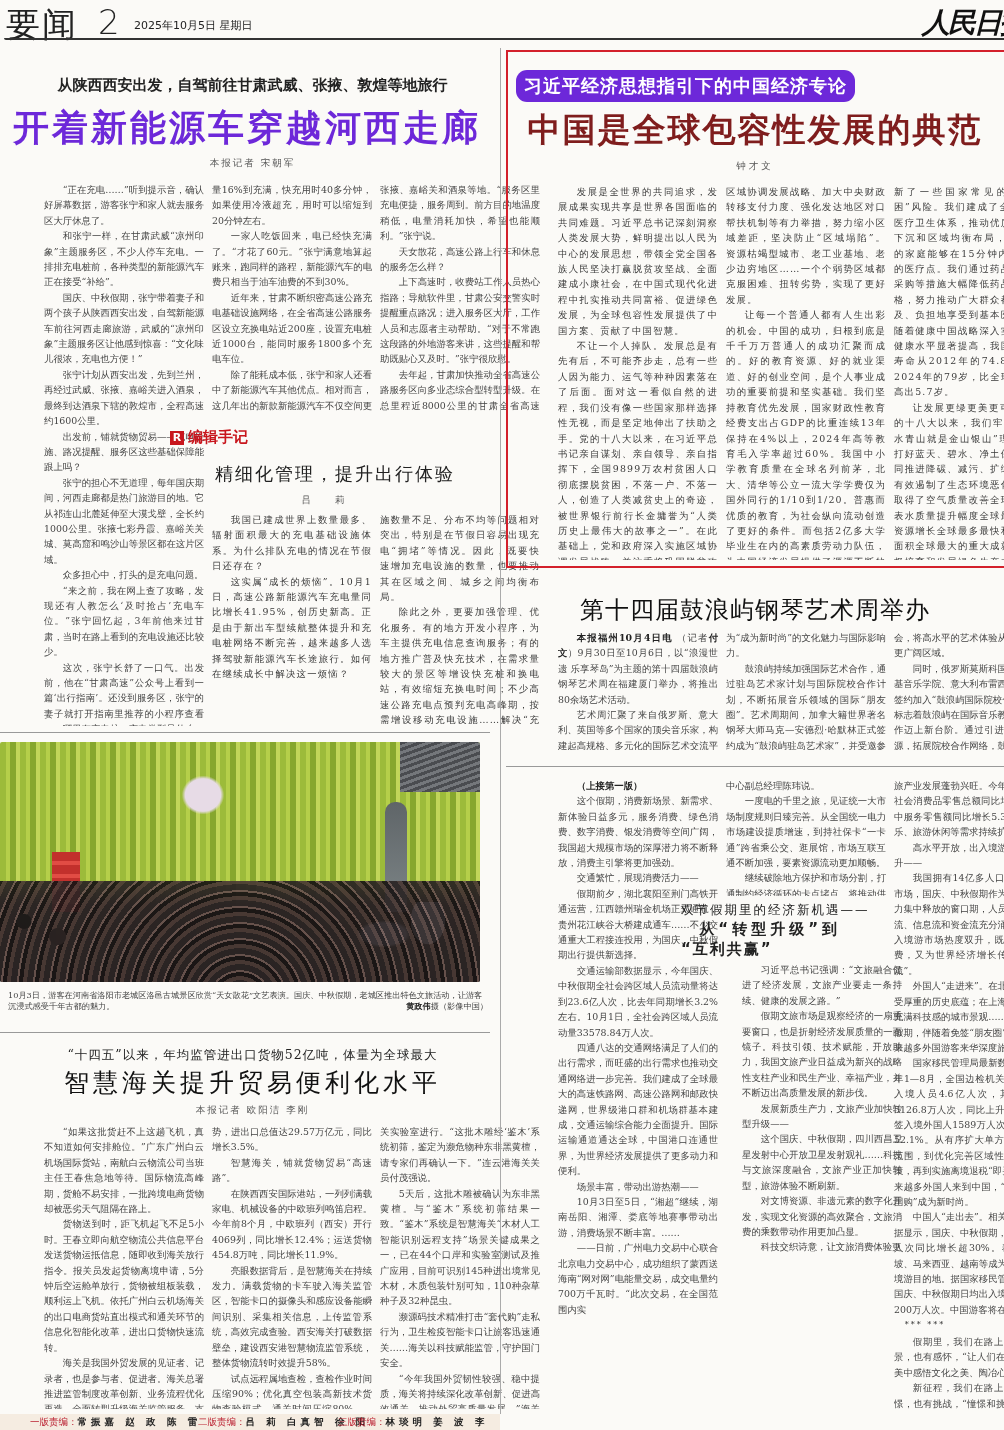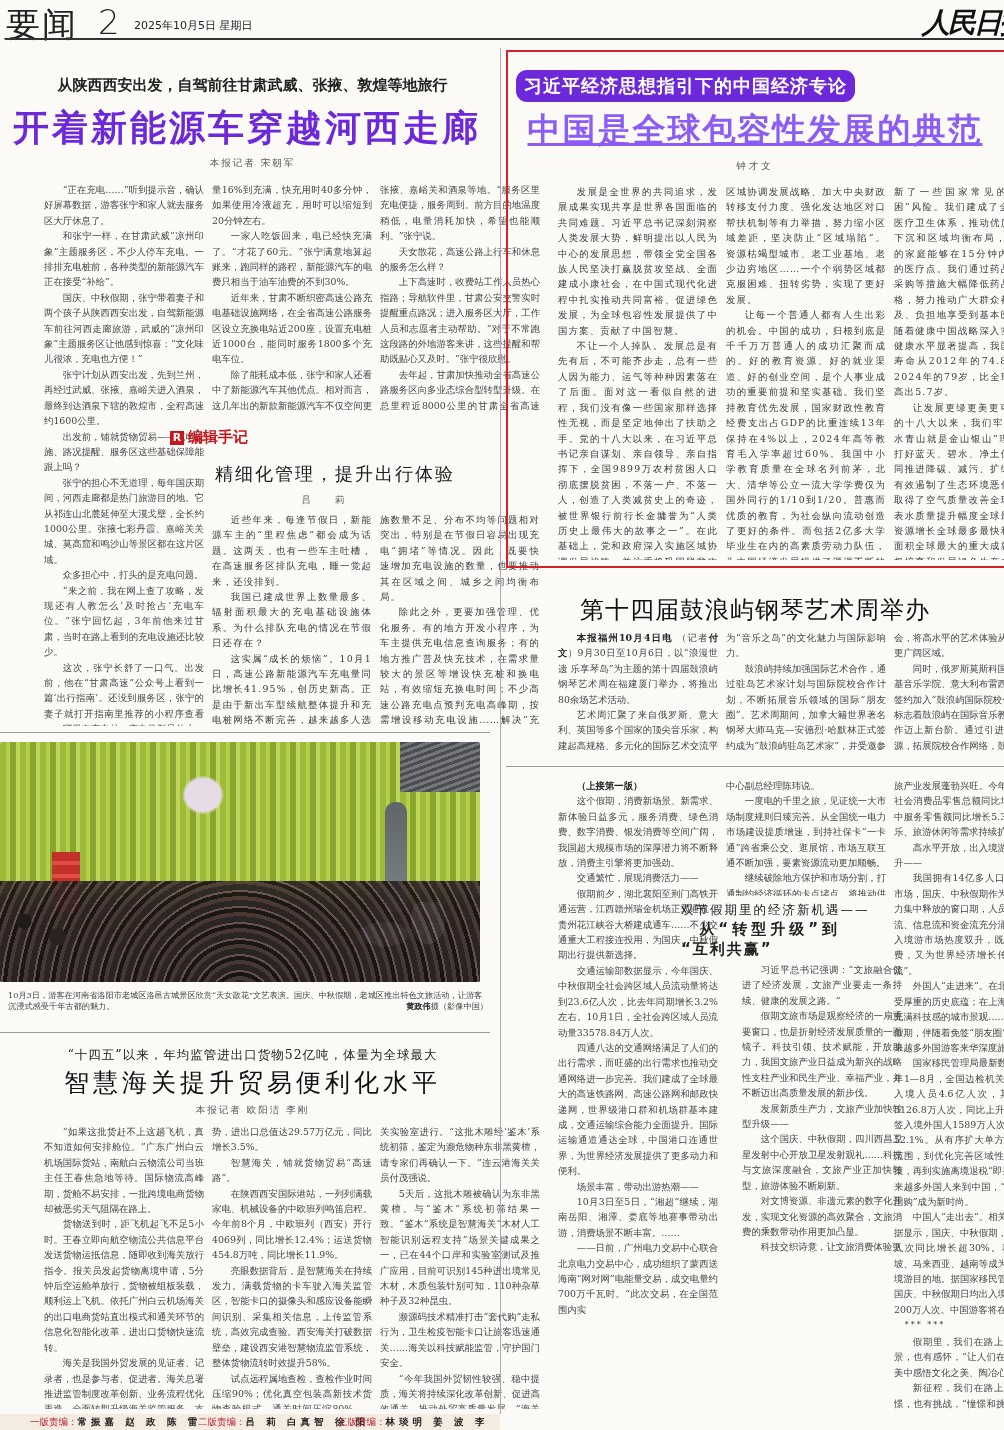--- a/index.html
+++ b/index.html
@@ -52,21 +52,21 @@
   .a3-kicker { left:0; top:1047px; width:505px; text-align:center; font-size:12.5px; color:#222; letter-spacing:1px; }
   .a3-title { left:0; top:1066px; width:505px; text-align:center; font-family:"DejaVu Sans", sans-serif; font-size:25px; color:#111; letter-spacing:4px; }
   .a3-byline { left:0; top:1104px; width:505px; text-align:center; font-size:9.5px; color:#555; letter-spacing:2px; }
 
   .footer-bar { top:1414px; height:16px; background:#f5ece1; font-family:"DejaVu Sans", sans-serif; font-size:9.5px; color:#b23; line-height:16px; }
   .footer-bar b { color:#222; letter-spacing:4px; }
 
   
   .redbox { left:506px; top:50px; width:498px; height:518px; border:2px solid #d3202b; border-right:none; box-sizing:border-box; }
   .red-banner { left:516px; top:70px; background:#6d28d9; color:#fff; font-family:"DejaVu Sans", sans-serif; font-weight:bold; font-size:18px; padding:4px 8px; letter-spacing:1px;border-radius:11px; }
-  .rb-title { left:506px; top:108px; width:498px; text-align:center; font-family:"DejaVu Sans", sans-serif; font-size:33px; font-weight:bold; color:#8b5cf6; letter-spacing:2px;text-decoration:underline; }
+  .rb-title { left:506px; top:108px; width:498px; text-align:center; font-family:"DejaVu Sans", sans-serif; font-size:33px; font-weight:bold; color:#7f1d1d; letter-spacing:2px; }
   .rb-byline { left:506px; top:160px; width:498px; text-align:center; font-size:9.5px; color:#555; letter-spacing:3px; }
   .col-kai { font-size:9.4px; line-height:15.4px; color:#3a3a3a; letter-spacing:1.2px; }
 
   .g-title { left:506px; top:594px; width:498px; text-align:center; font-size:24px; color:#111; letter-spacing:1px; }
 
   .cont-label { font-weight:bold; color:#222; }
   .sub-kicker { left:681px; top:902px; font-size:12.5px; color:#222; letter-spacing:2px; }
   .sub-title1 { left:681px; top:920px; width:160px; text-align:right; font-family:"DejaVu Sans", sans-serif; font-size:15px; font-weight:bold; color:#222; letter-spacing:4px; }
   .sub-title2 { left:681px; top:940px; font-family:"DejaVu Sans", sans-serif; font-size:15px; font-weight:bold; color:#222; letter-spacing:2px; }
   .vdiv { width:1px; background:#aaa; }
@@ -111,21 +111,20 @@
   <p>去年起，甘肃加快推动全省高速公路服务区向多业态综合型转型升级。在总里程近8000公里的甘肃全省高速（一级）公路旁，当地共设立近100对服务区，配备近90个标准化“司机之家”，建成15个“高速医联体”，以提升往来司乘人员的体验。</p>
 </div>
 
 <div class="abs editor-badge">
   <span class="r">R</span>
   <span>编辑手记</span>
 </div>
 <div class="abs ed-title">精细化管理，提升出行体验</div>
 <div class="abs ed-byline">吕莉</div>
 <div class="abs col-text col-kai" style="left:168px;top:512px;width:160px;height:212px;">
-  <p>近些年来，每逢节假日，新能源车主的“里程焦虑”都会成为话题。这两天，也有一些车主吐槽，在高速服务区排队充电，睡一觉起来，还没排到。</p>
   <p>我国已建成世界上数量最多、辐射面积最大的充电基础设施体系。为什么排队充电的情况在节假日还存在？</p>
   <p>这实属“成长的烦恼”。10月1日，高速公路新能源汽车充电量同比增长41.95%，创历史新高。正是由于新出车型续航整体提升和充电桩网络不断完善，越来越多人选择驾驶新能源汽车长途旅行。如何在继续成长中解决这一烦恼？</p>
 
 </div>
 <div class="abs col-text col-kai" style="left:336px;top:512px;width:160px;height:212px;">
   <p class="noind">施数量不足、分布不均等问题相对突出，特别是在节假日容易出现充电“拥堵”等情况。因此，既要快速增加充电设施的数量，也要推动其在区域之间、城乡之间均衡布局。</p>
   <p>除此之外，更要加强管理、优化服务。有的地方开发小程序，为车主提供充电信息查询服务；有的地方推广普及快充技术，在需求量较大的景区等增设快充桩和换电站，有效缩短充换电时间；不少高速公路充电点预判充电高峰期，按需增设移动充电设施……解决“充电难”，还要在精细化管理方面多下功夫。</p>
 
 </div>
 
@@ -189,21 +188,21 @@
   <p class="noind">新了一些国家常见的“老年贫困”风险。我们建成了全球最大的医疗卫生体系，推动优质医疗资源下沉和区域均衡布局，超过90%的家庭能够在15分钟内到达最近的医疗点。我们通过药品集中带量采购等措施大幅降低药品和耗材价格，努力推动广大群众都能公平可及、负担地享受到基本医疗服务。随着健康中国战略深入实施，人民健康水平显著提高，我国人均预期寿命从2012年的74.8岁增加到2024年的79岁，比全球平均水平高出5.7岁。</p>
   <p>让发展更绿更美更可持续。党的十八大以来，我们牢固树立“绿水青山就是金山银山”理念，坚决打好蓝天、碧水、净土保卫战，协同推进降碳、减污、扩绿、增长，有效遏制了生态环境恶化的势头，取得了空气质量改善全球最快、地表水质量提升幅度全球最大、森林资源增长全球最多最快和人工造林面积全球最大的重大成就。我们积极培育和发展绿色生产力，建成了全球规模最大的可再生能源体系，水电、风电、太阳能发电装机都稳居世界第一，全国每3度电就有1度是绿电。截至2025年6月底，我国新能源汽车保有量达3689万辆，电动汽车充电基础设施达1670万个，均居世界第一。已故的美国人文与科学院院士小约翰·柯布曾说，中国在生态文明上所作出的艰苦卓绝的努力，令世界看到希望，中国是世界的希望。</p>
 </div>
 
 <div class="abs g-title">第十四届鼓浪屿钢琴艺术周举办</div>
 <div class="abs col-text" style="left:514px;top:630px;width:160px;height:120px;">
   <p><b style="color:#222">本报福州10月4日电</b> <span>（记者</span><b style="color:#222">付文</b><span>）9月30日至10月6日，以“浪漫世遗 乐享琴岛”为主题的第十四届鼓浪屿钢琴艺术周在福建厦门举办，将推出80余场艺术活动。</span></p>
   <p>艺术周汇聚了来自俄罗斯、意大利、英国等多个国家的顶尖音乐家，构建起高规格、多元化的国际艺术交流平台。活动期间，公益美育深入、文旅体验多元，充分展现了鼓浪屿作</p>
 </div>
 <div class="abs col-text" style="left:682px;top:630px;width:160px;height:120px;">
-  <p class="noind">为“音乐之岛”的文化魅力与国际影响力。</p>
+  <p class="noind">为“成为新时尚”的文化魅力与国际影响力。</p>
   <p>鼓浪屿持续加强国际艺术合作，通过驻岛艺术家计划与国际院校合作计划，不断拓展音乐领域的国际“朋友圈”。艺术周期间，加拿大籍世界著名钢琴大师马克—安德烈·哈默林正式签约成为“鼓浪屿驻岛艺术家”，并受邀参与福建省“全球知名音乐家福建创作计划”，在福州、厦门两地举办多场音乐</p>
 </div>
 <div class="abs col-text" style="left:850px;top:630px;width:160px;height:120px;">
   <p class="noind">会，将高水平的艺术体验从琴岛延伸至更广阔区域。</p>
   <p>同时，俄罗斯莫斯科国立柴可夫斯基音乐学院、意大利布雷西亚音乐学院签约加入“鼓浪屿国际院校合作计划”，标志着鼓浪屿在国际音乐教育领域的合作迈上新台阶。通过引进国际大师资源，拓展院校合作网络，鼓浪屿正逐步构建起常态化、高规格的国际艺术交流平台。</p>
 </div>
 <div class="abs rule-h" style="left:506px;top:766px;width:498px;"></div>
 
 <div class="abs col-text" style="left:514px;top:778px;width:160px;height:632px;">
   <p class="cont-label">（上接第一版）</p>

